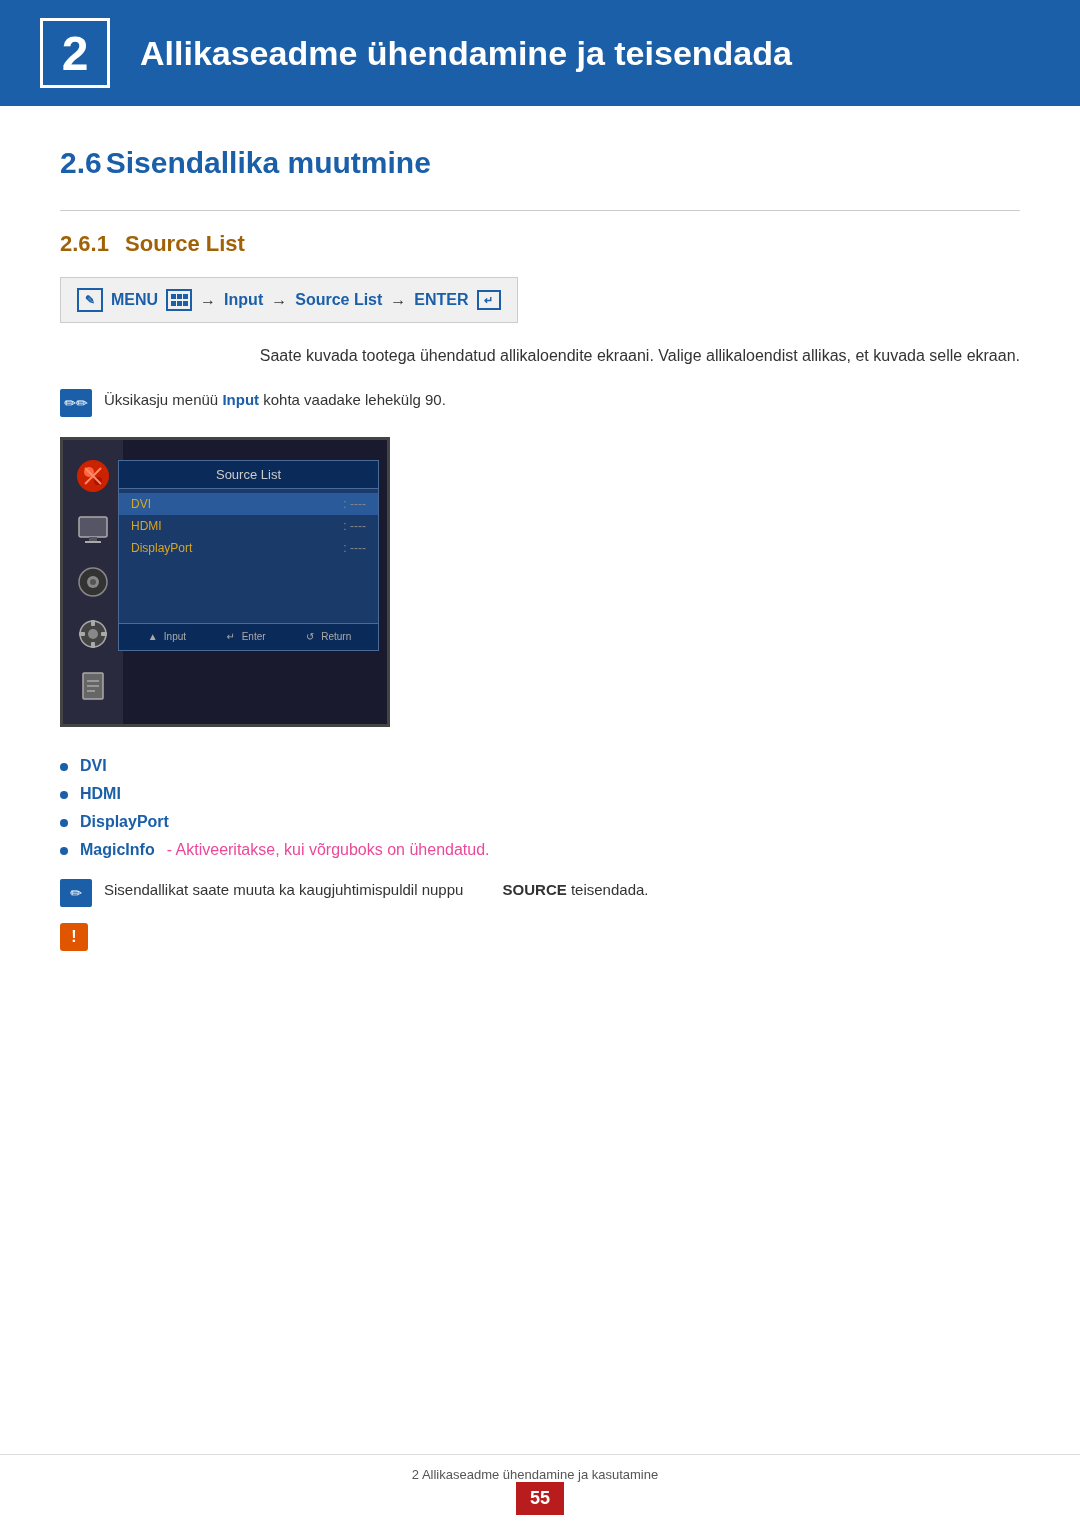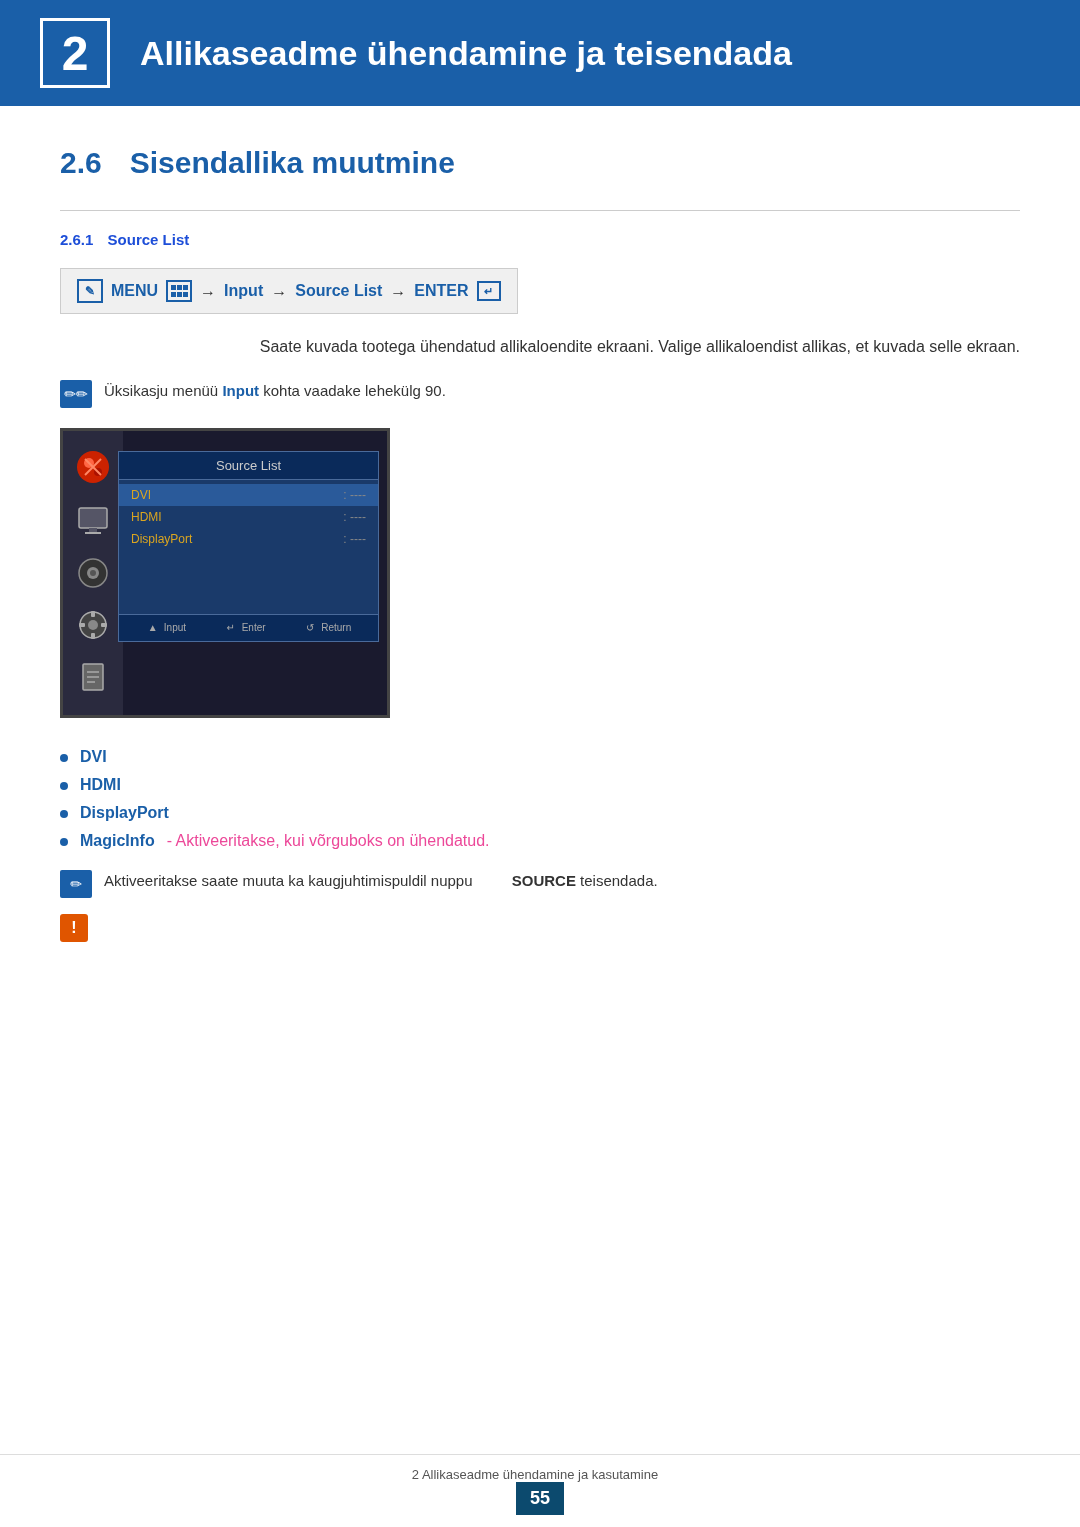--- a/index.html
+++ b/index.html
@@ -52,33 +52,33 @@
     }
 
     
     .section-heading {
       color: #1a5fa8;
       font-size: 30px;
       font-weight: bold;
       margin-bottom: 30px;
       display: flex;
       align-items: baseline;
-      gap: 28px;
+      gap: 4px;
     }
 
     .section-number {
       color: #1a5fa8;
       font-size: 30px;
       font-weight: bold;
     }
 
     
     .subsection-heading {
-      color: #1d4ed8;
-      font-size: 15px;
+      color: #a16207;
+      font-size: 22px;
       font-weight: bold;
       margin-bottom: 20px;
     }
 
     .subsection-number {
       margin-right: 10px;
     }
 
     
     .menu-path {
@@ -328,21 +328,21 @@
       flex-direction: column;
     }
 
     .footer-text {
       font-size: 13px;
       color: #555;
       margin-right: 10px;
     }
 
     .footer-page-box {
-      background: #0c4a6e;
+      background: #b91c1c;
       color: white;
       font-size: 18px;
       font-weight: bold;
       padding: 6px 14px;
       min-width: 44px;
       text-align: center;
     }
 
     
     .section-divider {
@@ -521,21 +521,21 @@
       <div class="bullet-dot"></div>
       <span class="bullet-label">MagicInfo</span>
       <span class="bullet-text"> - Aktiveeritakse, kui võrguboks on ühendatud.</span>
     </li>
   </ul>
 
   
   <div class="note-box" style="margin-bottom:16px;">
     <div style="background:#1a5fa8; width:32px; height:28px; display:flex; align-items:center; justify-content:center; color:white; font-size:14px; border-radius:2px; flex-shrink:0;">✏</div>
     <p class="note-text">
-      <span>Aktiveeritakse saate muuta ka kaugjuhtimispuldil nuppu </span><span class="bold-black">SOURCE</span><span> teisendada.</span>
+      <span>Sisendallikat saate muuta ka kaugjuhtimispuldil nuppu </span><span class="bold-black">SOURCE</span><span> teisendada.</span>
     </p>
   </div>
 
   
   <div class="warning-box">
     <div class="warning-icon">!</div>
   </div>
 
 </div>
 

